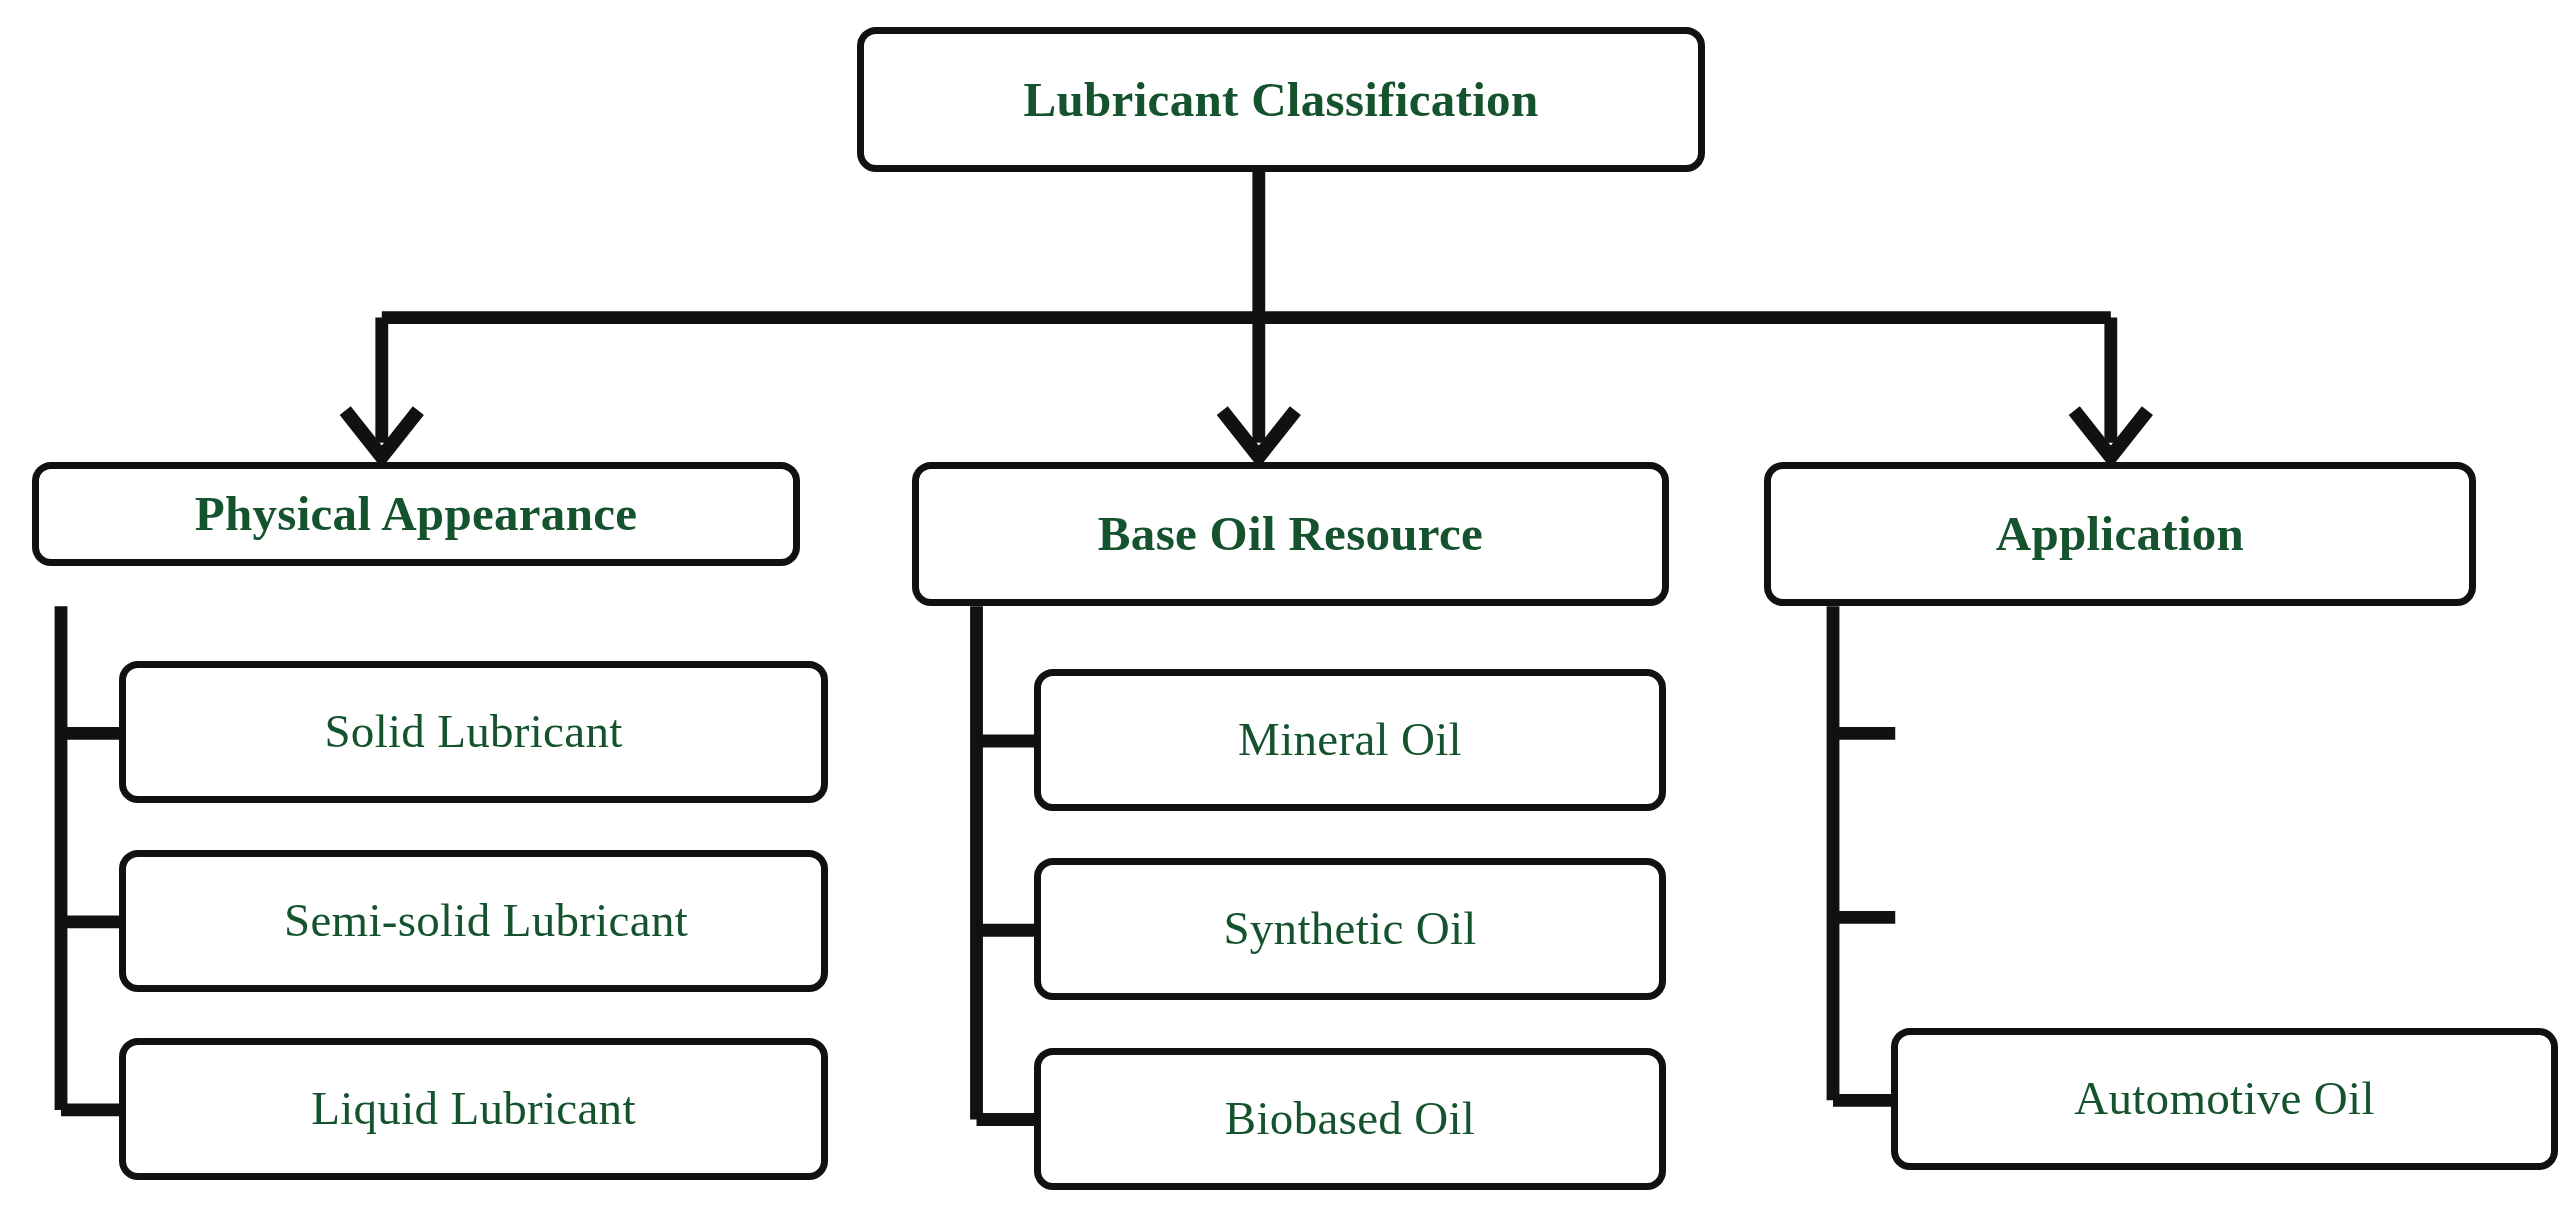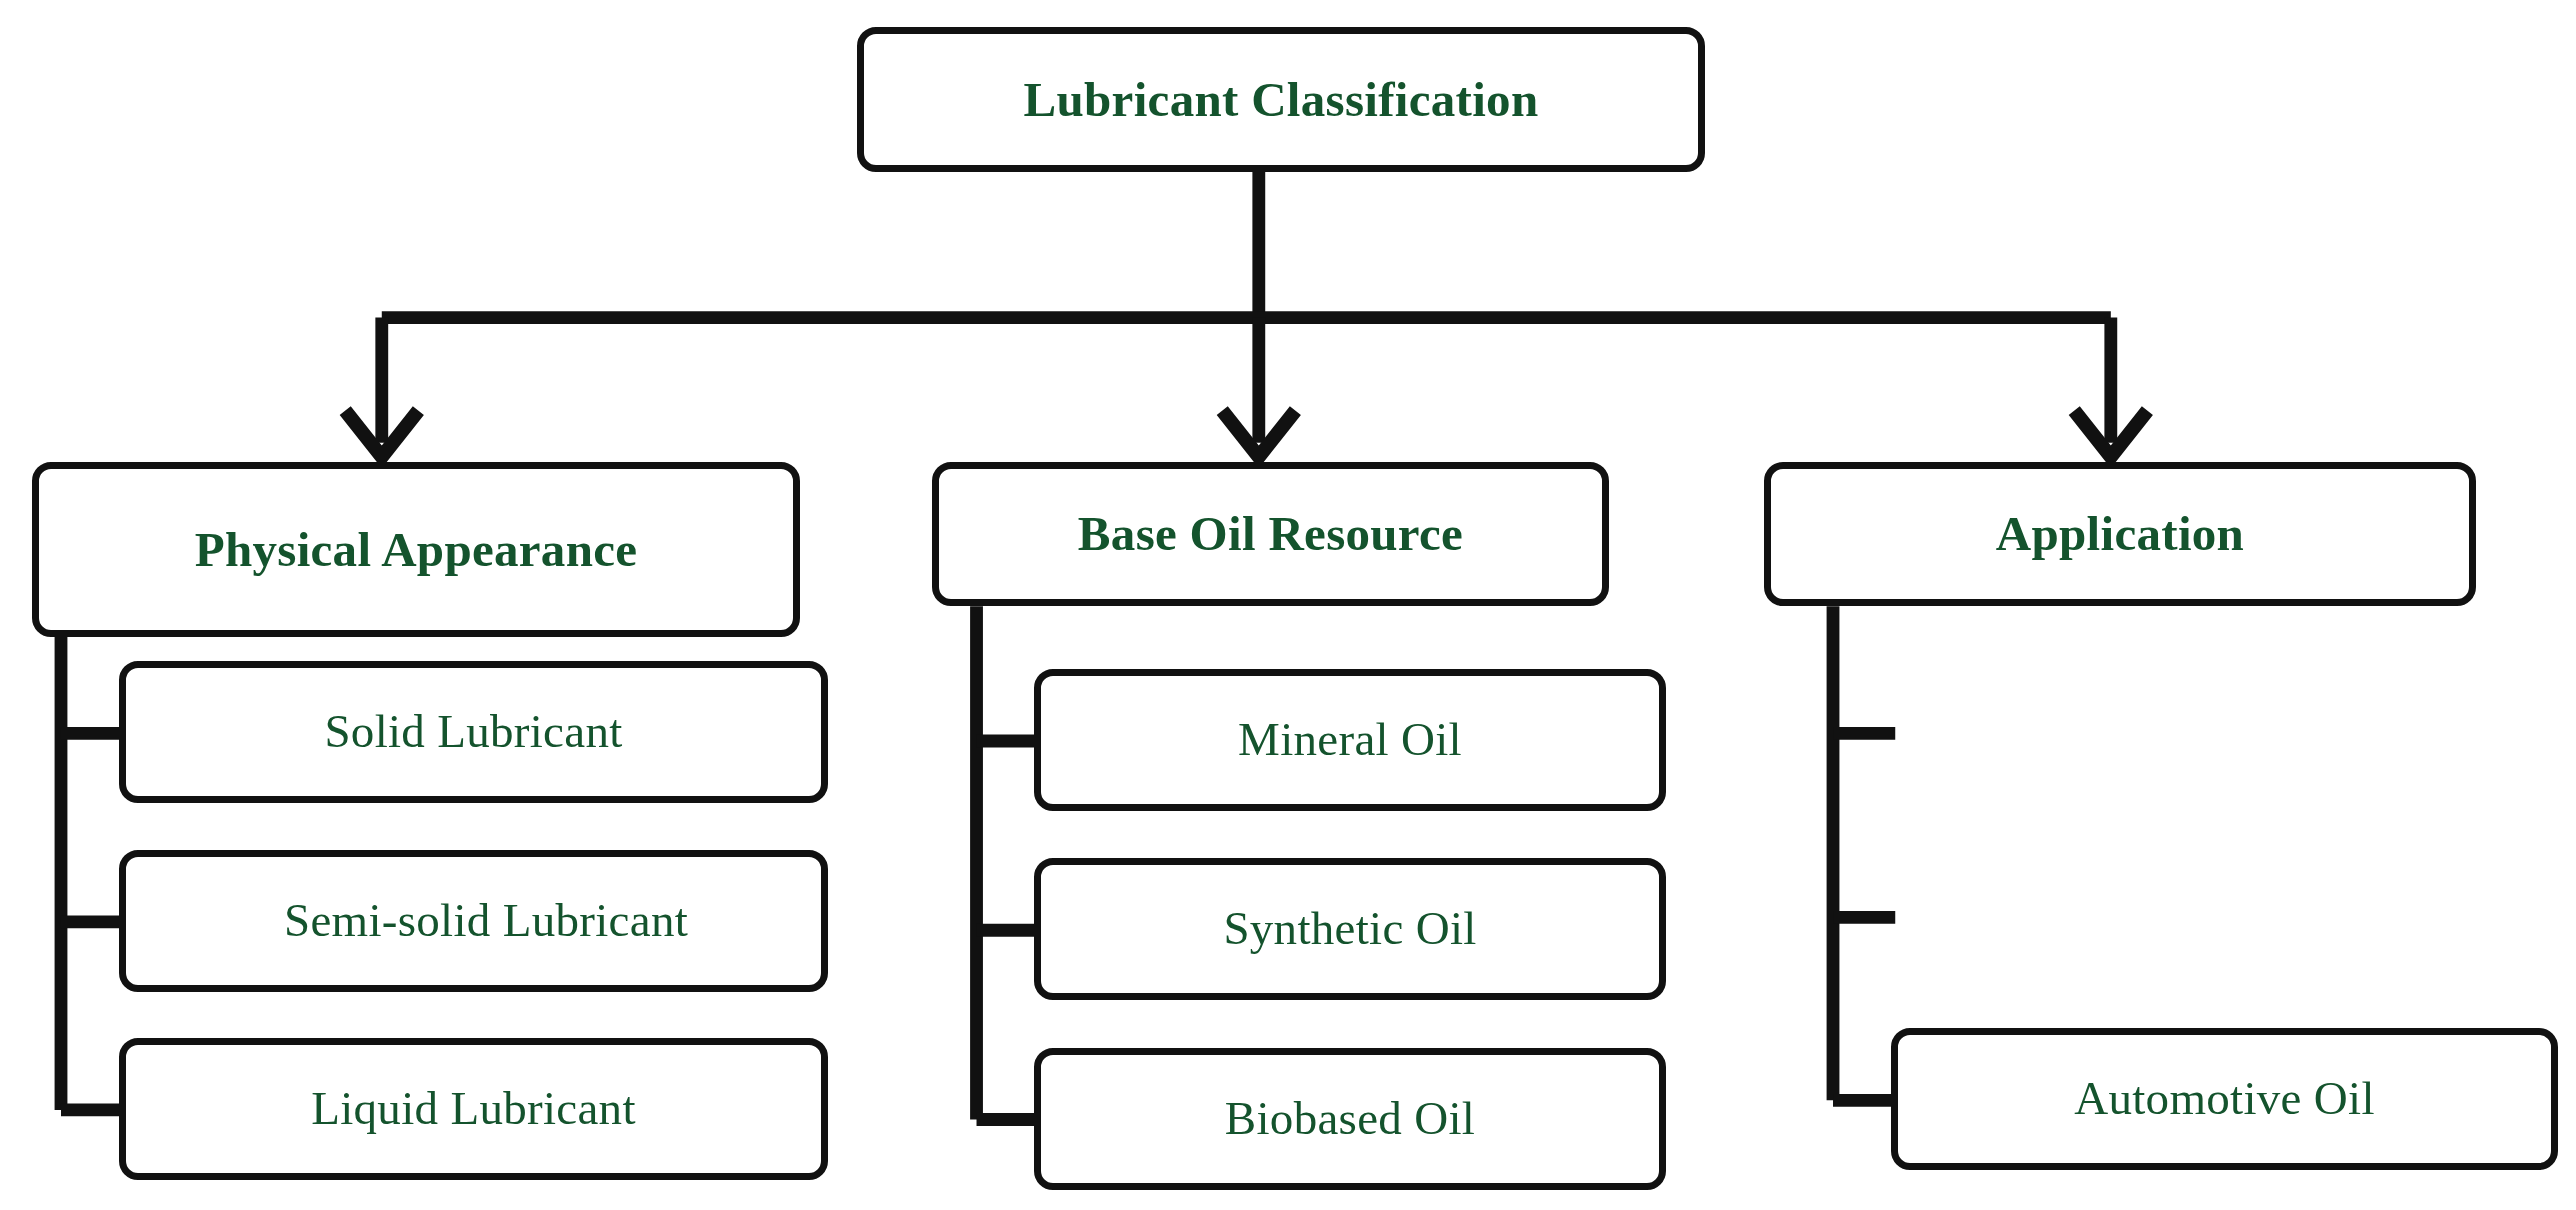--- a/index.html
+++ b/index.html
@@ -97,34 +97,34 @@
       <path d="M 2857 1143 L 2954 1143"></path>
       <path d="M 2857 1430 L 2954 1430"></path>
       <path d="M 2857 1715 L 2954 1715"></path>
     </g>
   </svg>
 
   <div class="node root" style="left:857px; top:27px; width:848px; height:145px;">
     <span class="node-label">Lubricant Classification</span>
   </div>
 
-  <div class="node branch" style="left:32px; top:462px; width:768px; height:175px;">
+  <div class="node branch" style="left:32px; top:462px; width:768px; height:104px;">
     <span class="node-label">Physical Appearance</span>
   </div>
   <div class="node leaf" style="left:119px; top:661px; width:709px; height:142px;">
     <span class="node-label">Solid Lubricant</span>
   </div>
   <div class="node leaf" style="left:119px; top:850px; width:709px; height:142px;padding-left:25px;">
     <span class="node-label">Semi-solid Lubricant</span>
   </div>
   <div class="node leaf" style="left:119px; top:1038px; width:709px; height:142px;">
     <span class="node-label">Liquid Lubricant</span>
   </div>
 
-  <div class="node branch" style="left:932px; top:462px; width:677px; height:144px;">
+  <div class="node branch" style="left:912px; top:462px; width:757px; height:144px;">
     <span class="node-label">Base Oil Resource</span>
   </div>
   <div class="node leaf" style="left:1034px; top:669px; width:632px; height:142px;">
     <span class="node-label">Mineral Oil</span>
   </div>
   <div class="node leaf" style="left:1034px; top:858px; width:632px; height:142px;">
     <span class="node-label">Synthetic Oil</span>
   </div>
   <div class="node leaf" style="left:1034px; top:1048px; width:632px; height:142px;">
     <span class="node-label">Biobased Oil</span>

